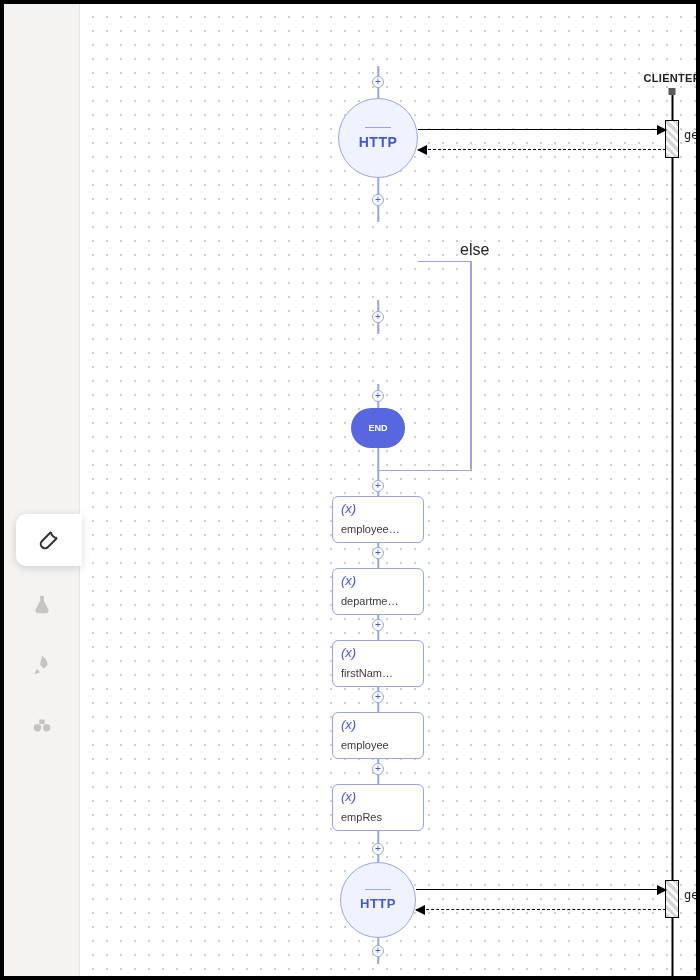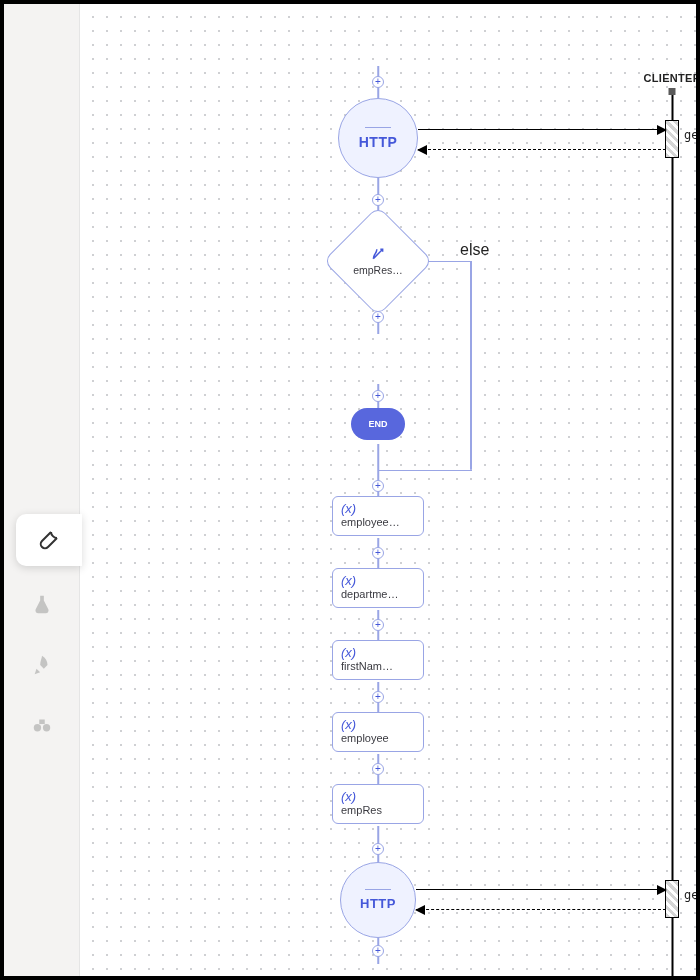--- a/index.html
+++ b/index.html
@@ -161,21 +161,21 @@
     color: #3a3a40;
   }
   .varcard .vx {
     color: #4558d9;
     font-style: italic;
     font-size: 13px;
     line-height: 1;
   }
   .varcard .vname {
     font-size: 11px;
-    margin-top: 1px;
+    margin-top: 8px;
     overflow: hidden; text-overflow: ellipsis; white-space: nowrap;
   }
   
   
   .vconn {
     position: absolute;
     left: 50%; transform: translateX(-0.75px);
     width: 1.5px; background: #99a5e5;
   }
   .plusdot {
@@ -300,32 +300,23 @@
       <div class="plusdot" style="top:845px">+</div>
       <div class="vconn" style="top:934px;height:26px"></div>
       <div class="plusdot" style="top:947px">+</div>
 
 
       <div class="node circle-node" style="top:94px;width:80px;height:80px">
         <div class="hdash"></div>
         <div class="txt" style="font-size:14px">HTTP</div>
       </div>
 
-      <div class="node diamond" style="top:218px">
-        <div class="shape"></div>
-        <div class="inner">
-          <svg class="dicon" viewBox="0 0 24 24" fill="none" stroke="currentColor" stroke-width="2.5">
-            <path d="M4 20c0-8 6-8 6-16M4 20l16-16M16 4h4v4"></path>
-          </svg>
-          <span>empRes…</span>
-        </div>
-      </div>
-
-
-      <div class="node pill" style="top:404px;width:54px;height:32px;font-size:9px">
+
+
+      <div class="node pill" style="top:404px;width:54px;height:40px;font-size:9px">
         <span>END</span>
       </div>
 
       <div class="node varcard" style="top:492px">
         <div class="vx">(x)</div>
         <div class="vname">employee…</div>
       </div>
       <div class="node varcard" style="top:564px">
         <div class="vx">(x)</div>
         <div class="vname">departme…</div>

